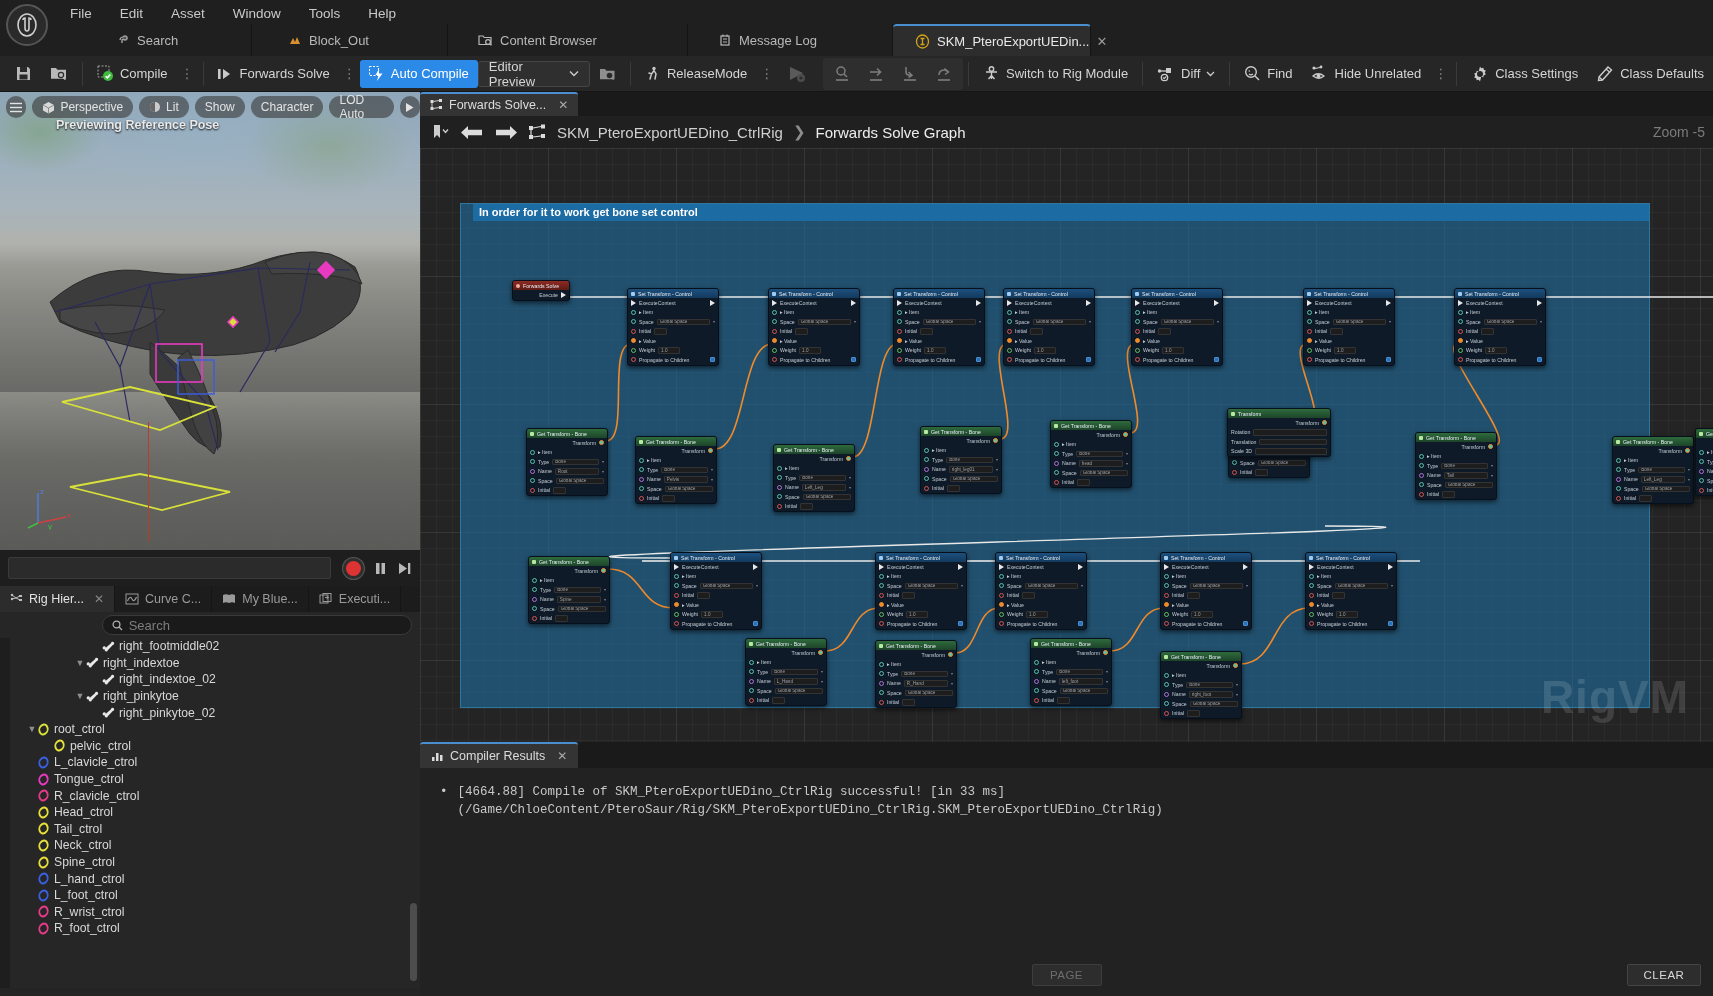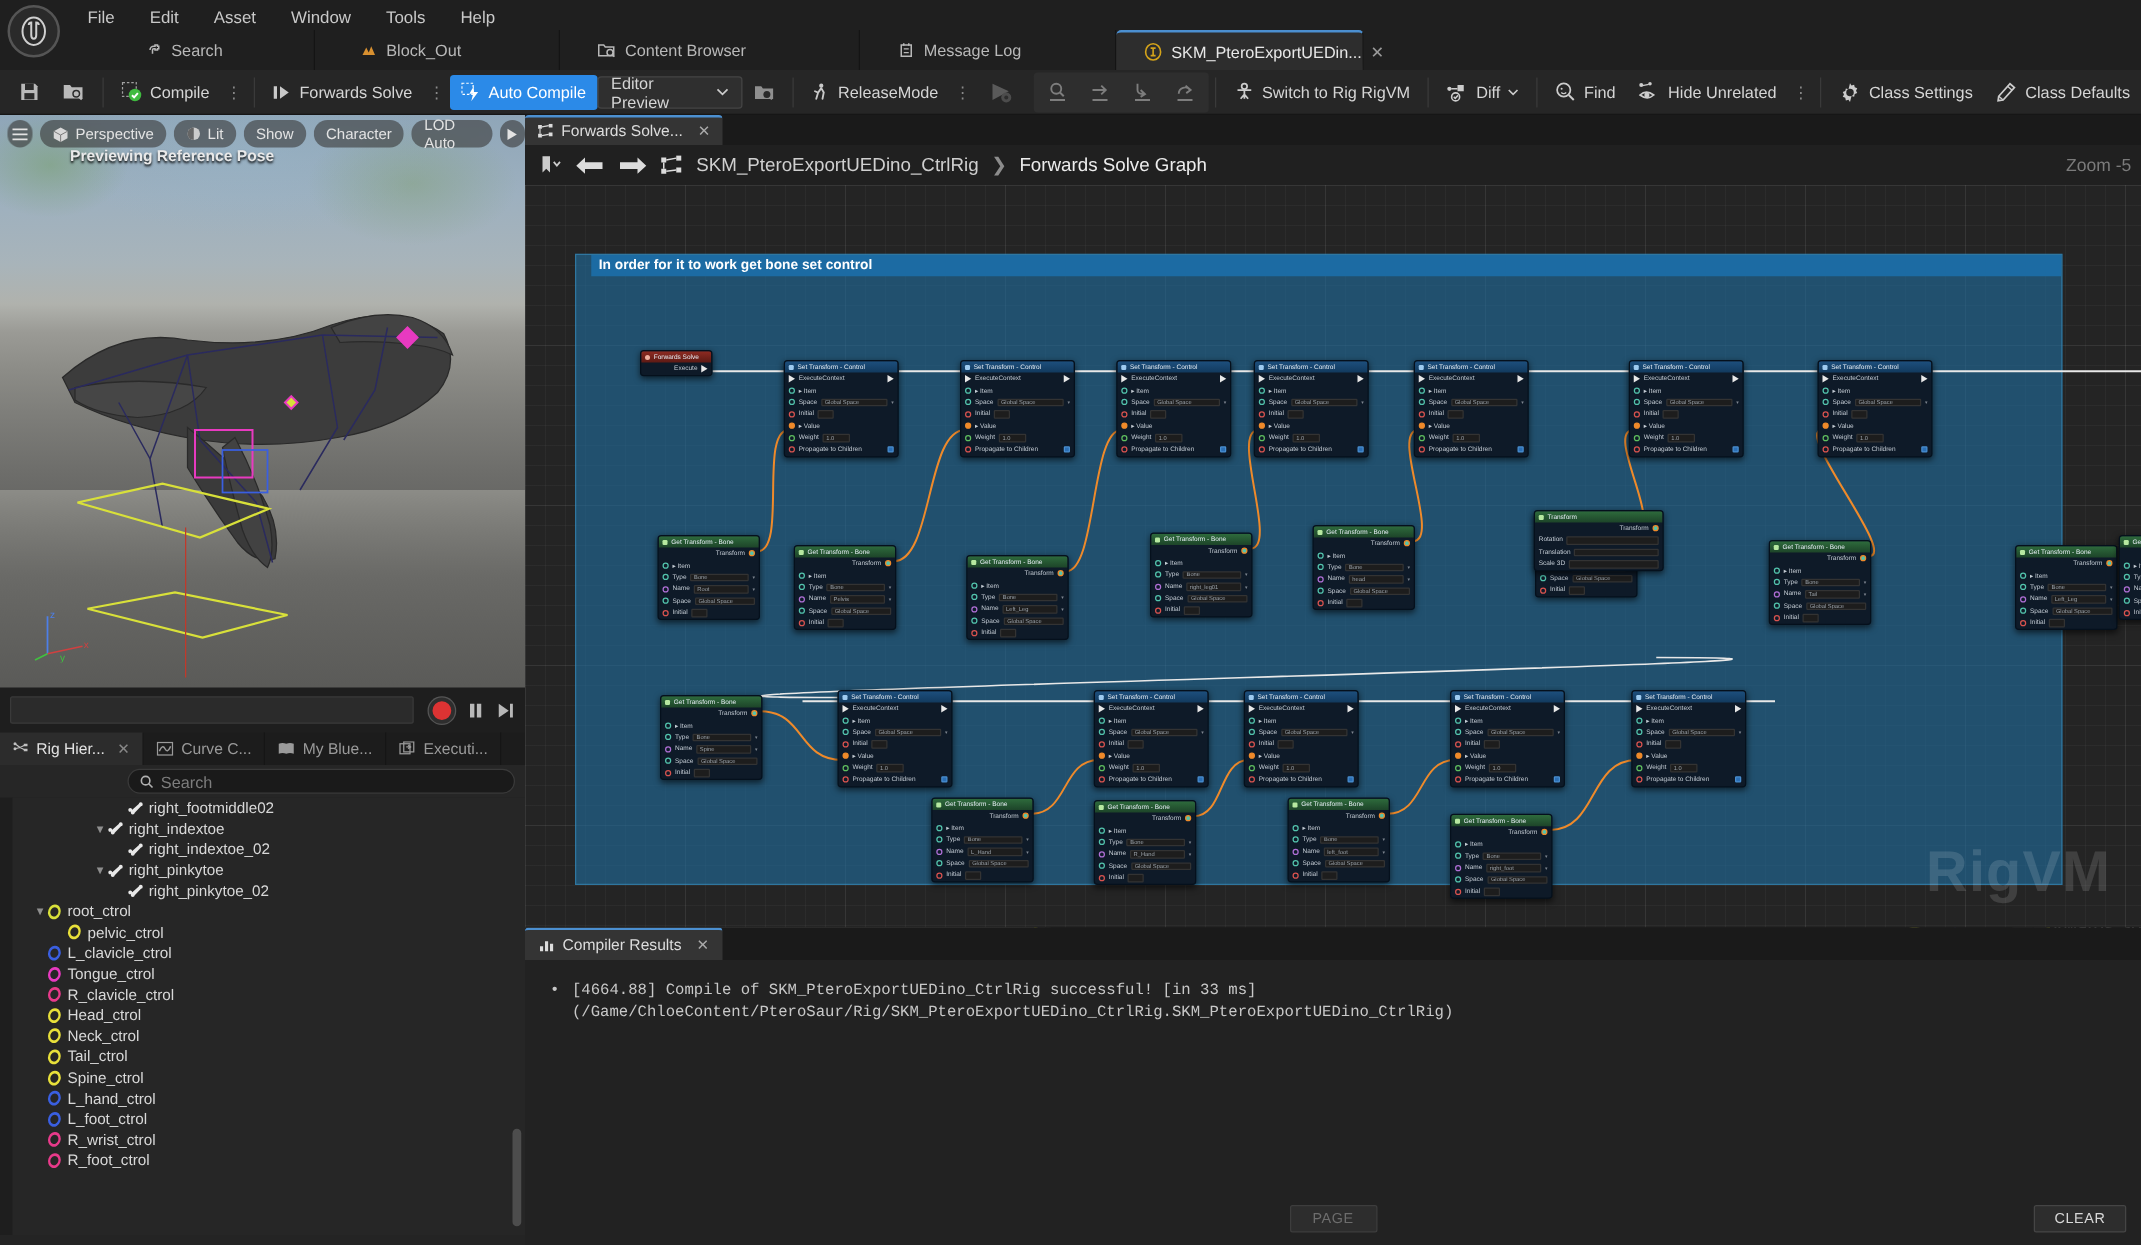--- a/index.html
+++ b/index.html
@@ -499,21 +499,21 @@
       </div>
     </div>
     <div class="tb-sep"></div>
     <div class="tb-btn">
       <span class="ico">
         <svg width="17" height="17" viewBox="0 0 17 17">
             <circle cx="8.5" cy="4" r="2.2" fill="none" stroke="#ccc" stroke-width="1.4"></circle>
             <path d="M3 7 h11 M8.5 7 v7 M5.5 14 L8.5 10.5 L11.5 14" fill="none" stroke="#ccc" stroke-width="1.4"></path>
           </svg>
       </span>
-      <span>Switch to Rig RigVM</span>
+      <span>Switch to Rig Module</span>
     </div>
     <div class="tb-sep"></div>
     <div class="tb-btn">
       <span class="ico">
         <svg width="18" height="16" viewBox="0 0 18 16">
             <circle cx="2.5" cy="5" r="1.7" fill="#ccc"></circle>
             <line x1="4" y1="5" x2="9" y2="5" stroke="#ccc" stroke-width="1.3"></line>
             <rect x="9" y="2" width="5" height="5" fill="#ccc"></rect>
             <circle cx="7.5" cy="11.5" r="3.2" fill="none" stroke="#ccc" stroke-width="1.3"></circle>
             <path d="M6 11.5 l1.2 1.2 l2.2-2.4" fill="none" stroke="#ccc" stroke-width="1.2"></path>
@@ -822,27 +822,27 @@
           <div class="hrow">
             <span style="width: 26px; flex: 0 0 auto;"></span>
             <span class="tw"></span>
             <span class="ctrl-ico" style="border-color: rgb(232, 224, 58);"></span>
             <span>Head_ctrol</span>
           </div>
           <div class="hrow">
             <span style="width: 26px; flex: 0 0 auto;"></span>
             <span class="tw"></span>
             <span class="ctrl-ico" style="border-color: rgb(232, 224, 58);"></span>
-            <span>Neck_ctrol</span>
+            <span>Tail_ctrol</span>
           </div>
           <div class="hrow">
             <span style="width: 26px; flex: 0 0 auto;"></span>
             <span class="tw"></span>
             <span class="ctrl-ico" style="border-color: rgb(232, 224, 58);"></span>
-            <span>Tail_ctrol</span>
+            <span>Neck_ctrol</span>
           </div>
           <div class="hrow">
             <span style="width: 26px; flex: 0 0 auto;"></span>
             <span class="tw"></span>
             <span class="ctrl-ico" style="border-color: rgb(232, 224, 58);"></span>
             <span>Spine_ctrol</span>
           </div>
           <div class="hrow">
             <span style="width: 26px; flex: 0 0 auto;"></span>
             <span class="tw"></span>

